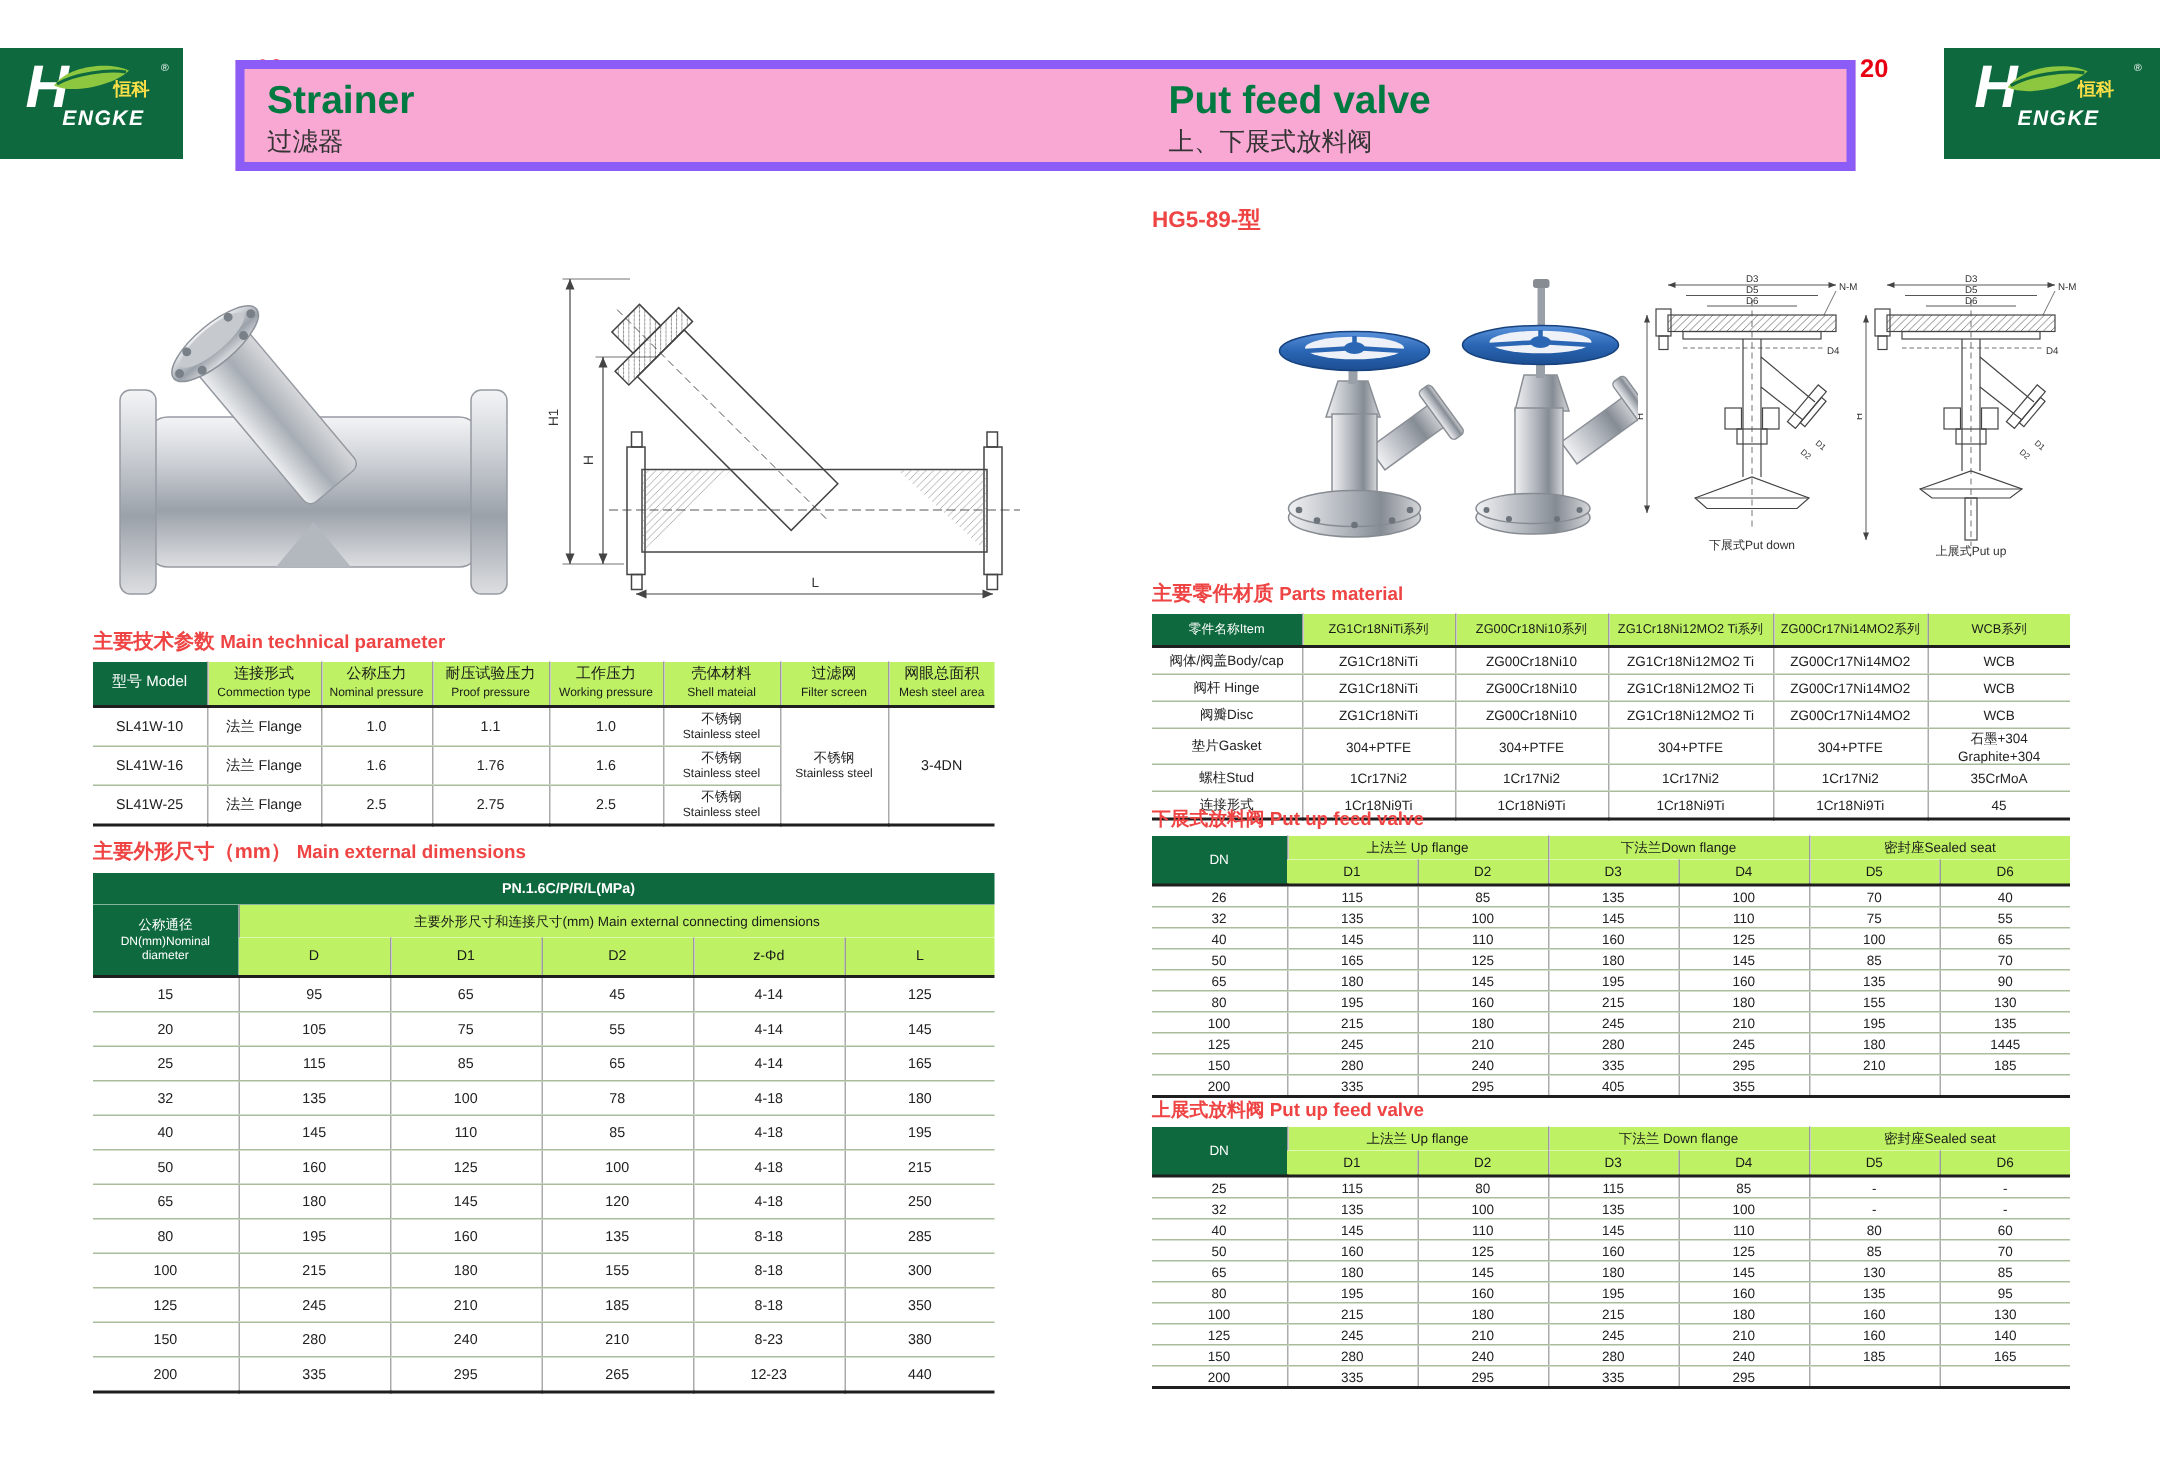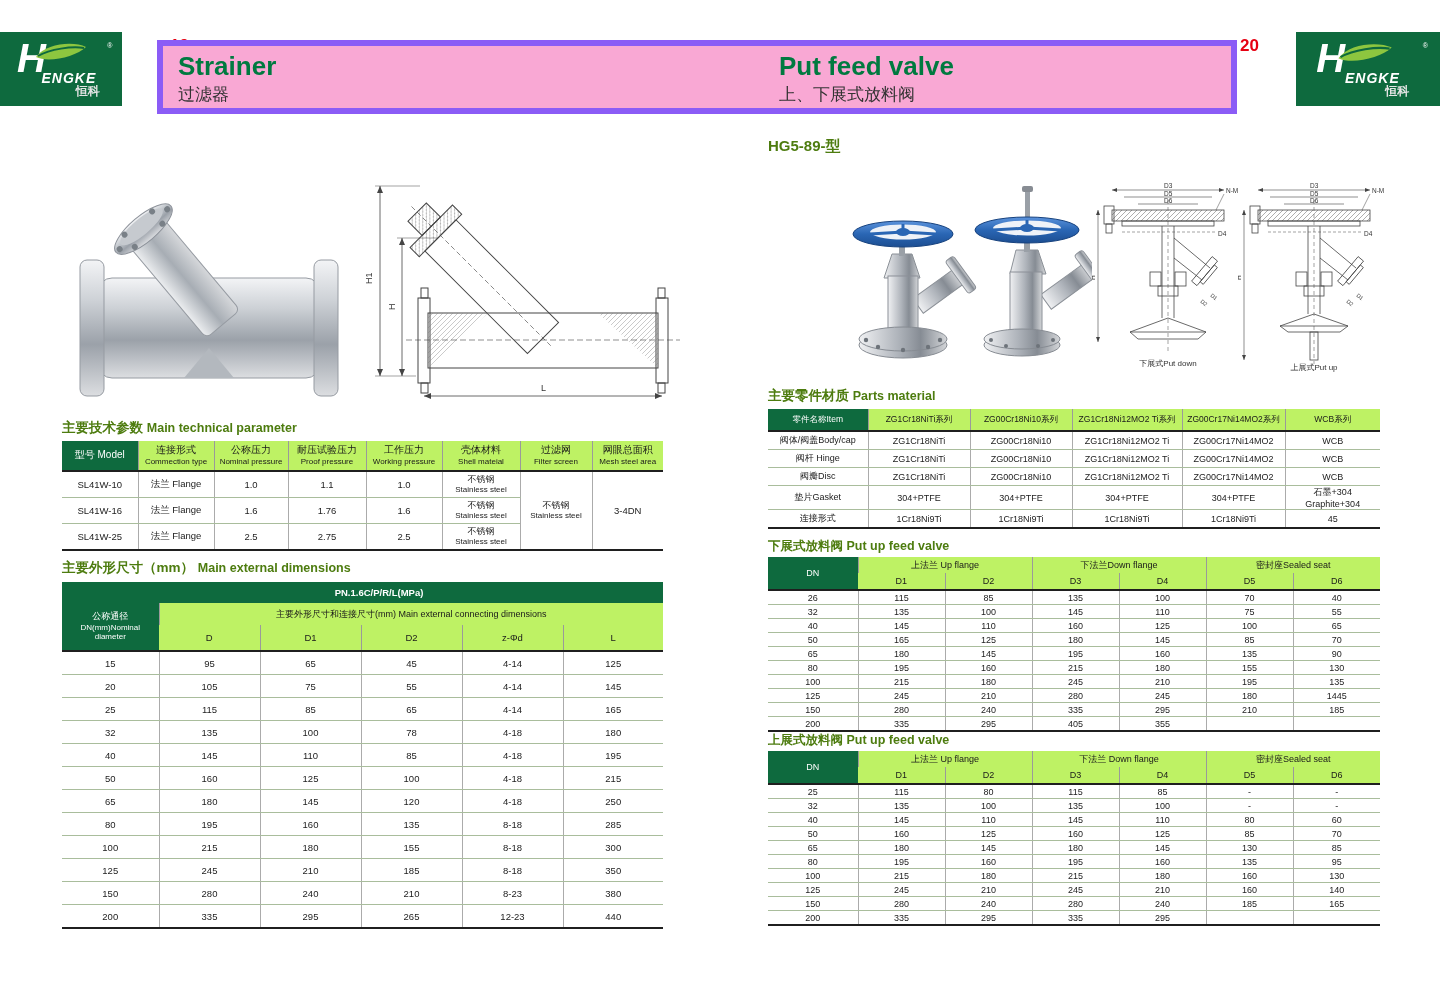--- a/index.html
+++ b/index.html
@@ -5,30 +5,30 @@
   html,body{margin:0;padding:0;background:#fff;}
   .page{position:relative;width:1440px;height:984px;background:#fff;overflow:hidden;
         font-family:"Liberation Sans",sans-serif;color:#222;}
   .abs{position:absolute;}
 
   
   .logo-block{background:#0e6a3e;}
   .logo{position:relative;width:100%;height:100%;}
   .logo .h{position:absolute;left:14%;top:8%;color:#fff;font-weight:bold;font-style:italic;font-size:40px;line-height:1;}
   .logo .engke{position:absolute;left:34%;top:52%;color:#fff;font-weight:bold;font-style:italic;font-size:14px;letter-spacing:1px;}
-  .logo .cn{position:absolute;left:62%;top:26%;color:#e5e5e5;font-size:12px;font-weight:bold;margin-top:32px;}
+  .logo .cn{position:absolute;left:62%;top:26%;color:#fde047;font-size:12px;font-weight:bold;}
   .logo .reg{position:absolute;left:88%;top:14%;color:#fff;font-size:7px;}
   .logo svg{position:absolute;left:26%;top:10%;}
   .pagenum{color:#e60012;font-weight:bold;font-size:17px;}
   .title-box{border:6px solid #8b5cf6;background:#f9a8d4;}
   .big-title-en{color:#007a40;font-weight:bold;font-size:26px;line-height:1.05;}
   .big-title-cn{color:#333;font-size:17px;margin-top:3px;}
 
   
-  .sec-title{color:#4d7c0f;font-weight:bold;font-size:13.5px;white-space:nowrap;}
+  .sec-title{color:#ef4444;font-weight:bold;font-size:13.5px;white-space:nowrap;}
   .sec-title .en{font-size:12.5px;}
 
   
   table{border-collapse:collapse;table-layout:fixed;background:#fff;}
   th,td{text-align:center;vertical-align:middle;padding:0;overflow:hidden;font-weight:normal;}
   .dkg{background:#0e6a3e;color:#fff;}
   .ltg{background:#bef264;color:#1a1a1a;}
   .cnh{font-size:10px;line-height:1.25;}
   .enh{font-size:8px;line-height:1.2;}
   tbody td{border-bottom:1px solid #a9bd9c;border-left:1px solid #ababab;}
@@ -586,20 +586,28 @@
         </tr>
         <tr>
           <td>垫片Gasket</td>
           <td>304+PTFE</td>
           <td>304+PTFE</td>
           <td>304+PTFE</td>
           <td>304+PTFE</td>
           <td>石墨+304 Graphite+304</td>
         </tr>
         <tr>
+          <td>螺柱Stud</td>
+          <td>1Cr17Ni2</td>
+          <td>1Cr17Ni2</td>
+          <td>1Cr17Ni2</td>
+          <td>1Cr17Ni2</td>
+          <td>35CrMoA</td>
+        </tr>
+        <tr>
           <td>连接形式</td>
           <td>1Cr18Ni9Ti</td>
           <td>1Cr18Ni9Ti</td>
           <td>1Cr18Ni9Ti</td>
           <td>1Cr18Ni9Ti</td>
           <td>45</td>
         </tr>
       </tbody>
   </table>
 

